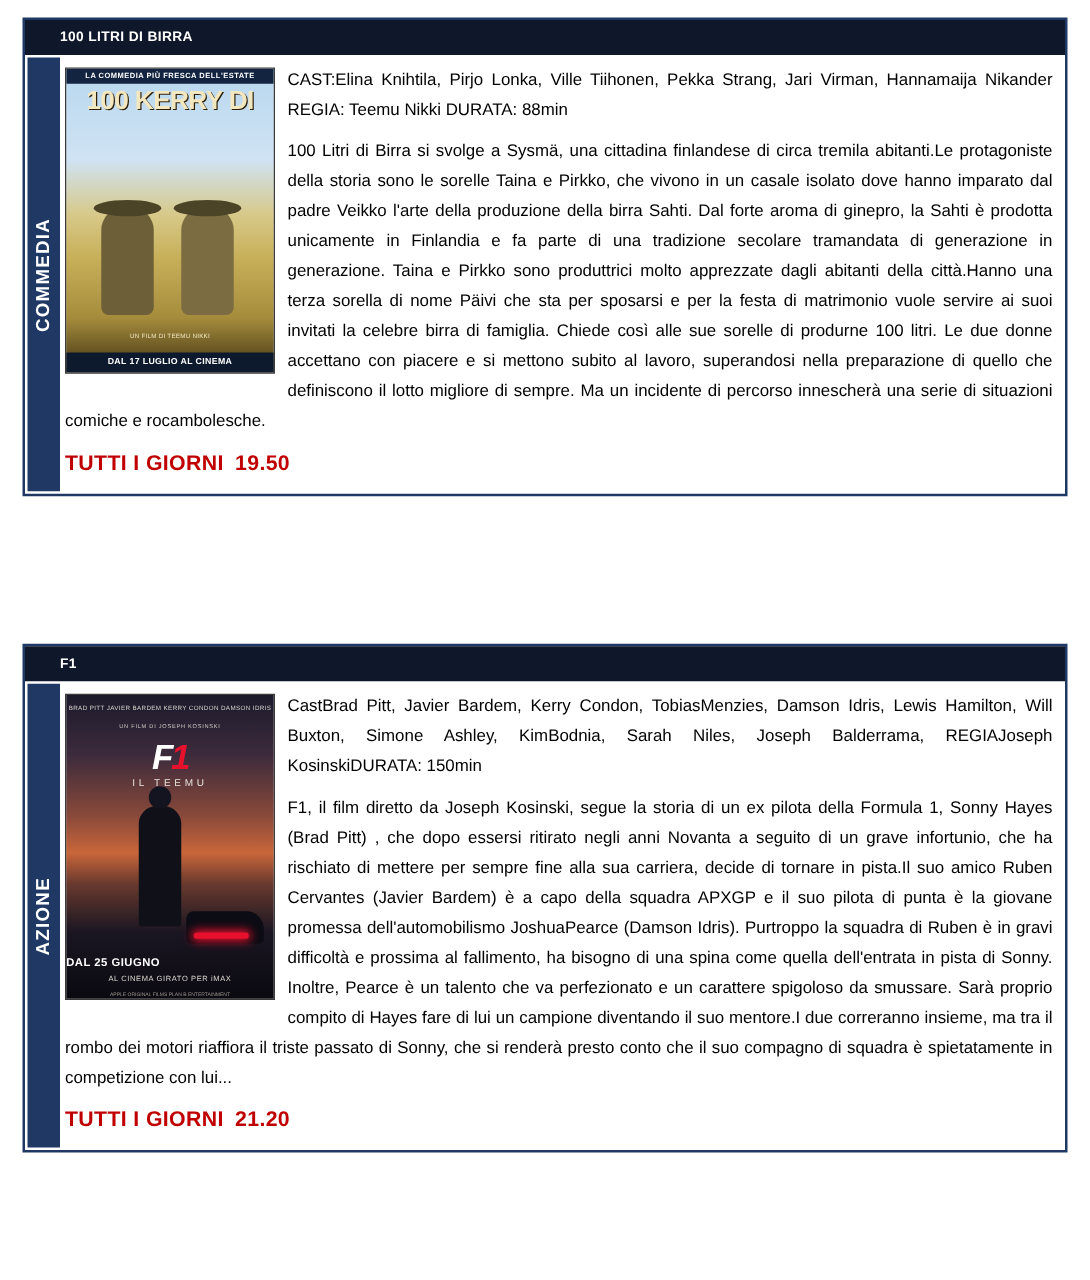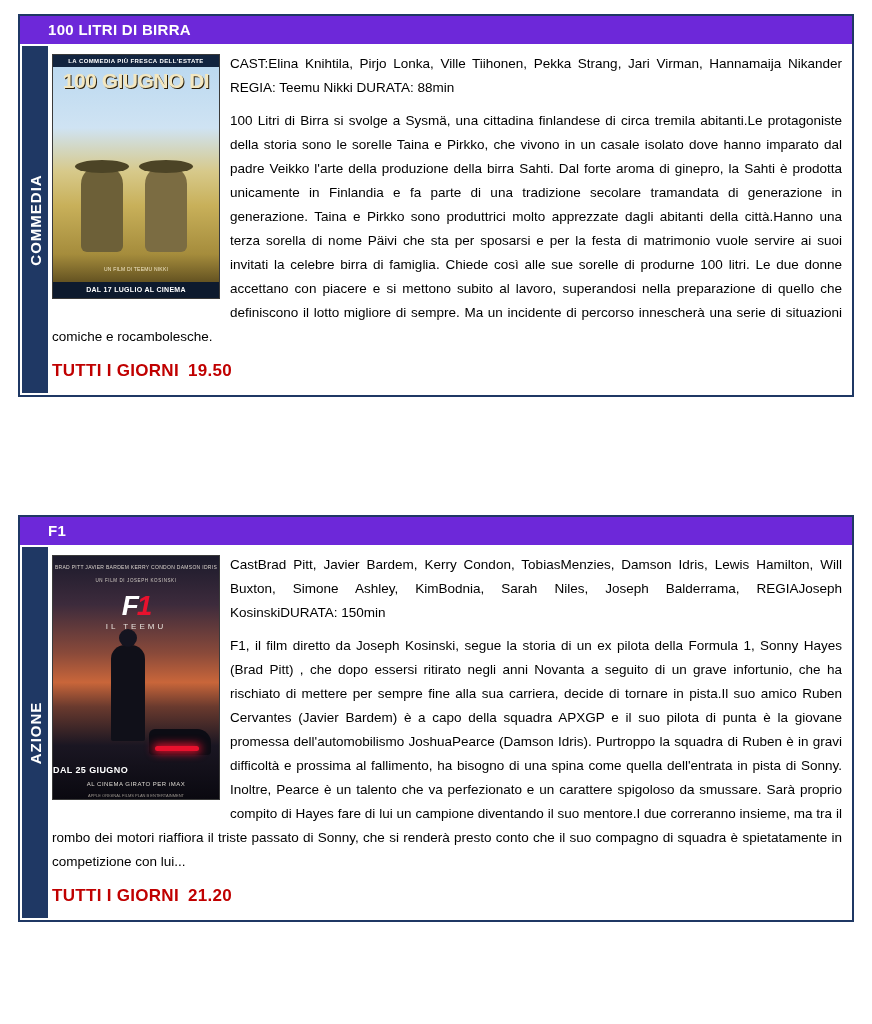--- a/index.html
+++ b/index.html
@@ -25,24 +25,24 @@
 
   .film-card {
     border: 2px solid #1f3864;
     background: #ffffff;
     box-sizing: border-box;
     position: relative;
     width: 836px;
   }
 
   .card-title-bar {
-    background: #6d28d9;
+    background: #0f172a;
     color: #ffffff;
     font-weight: bold;
-    font-size: 15px;
+    font-size: 11px;
     letter-spacing: 0.3px;
     padding: 6px 10px 6px 28px;
     box-sizing: border-box;
     height: 28px;
     line-height: 16px;
   }
 
   .card-body {
     display: block;
     position: relative;
@@ -214,21 +214,21 @@
 
     <div class="genre-strip">
       <span>COMMEDIA</span>
     </div>
 
     <div class="card-body">
       <div class="content-wrap">
 
         <div class="poster poster-birra">
           <div class="top-strip">LA COMMEDIA PIÙ FRESCA DELL'ESTATE</div>
-          <div class="title-100">100 GIUGNO DI</div>
+          <div class="title-100">100 KERRY DI</div>
           <div class="fig left">
               <div class="hat"></div>
             </div>
           <div class="fig right">
               <div class="hat"></div>
             </div>
           <div class="credits">UN FILM DI TEEMU NIKKI</div>
           <div class="bottom-strip">DAL 17 LUGLIO AL CINEMA</div>
         </div>
 

